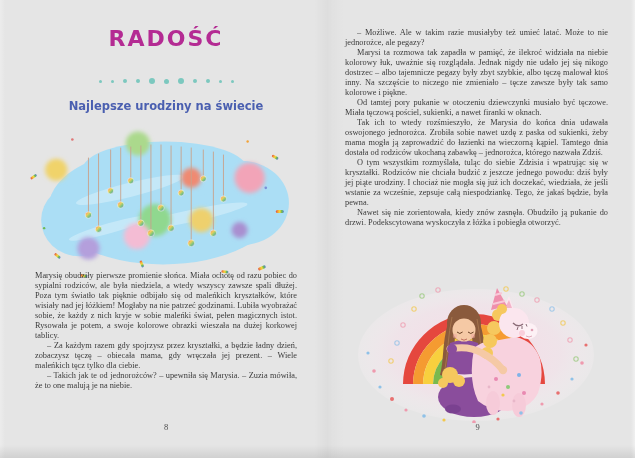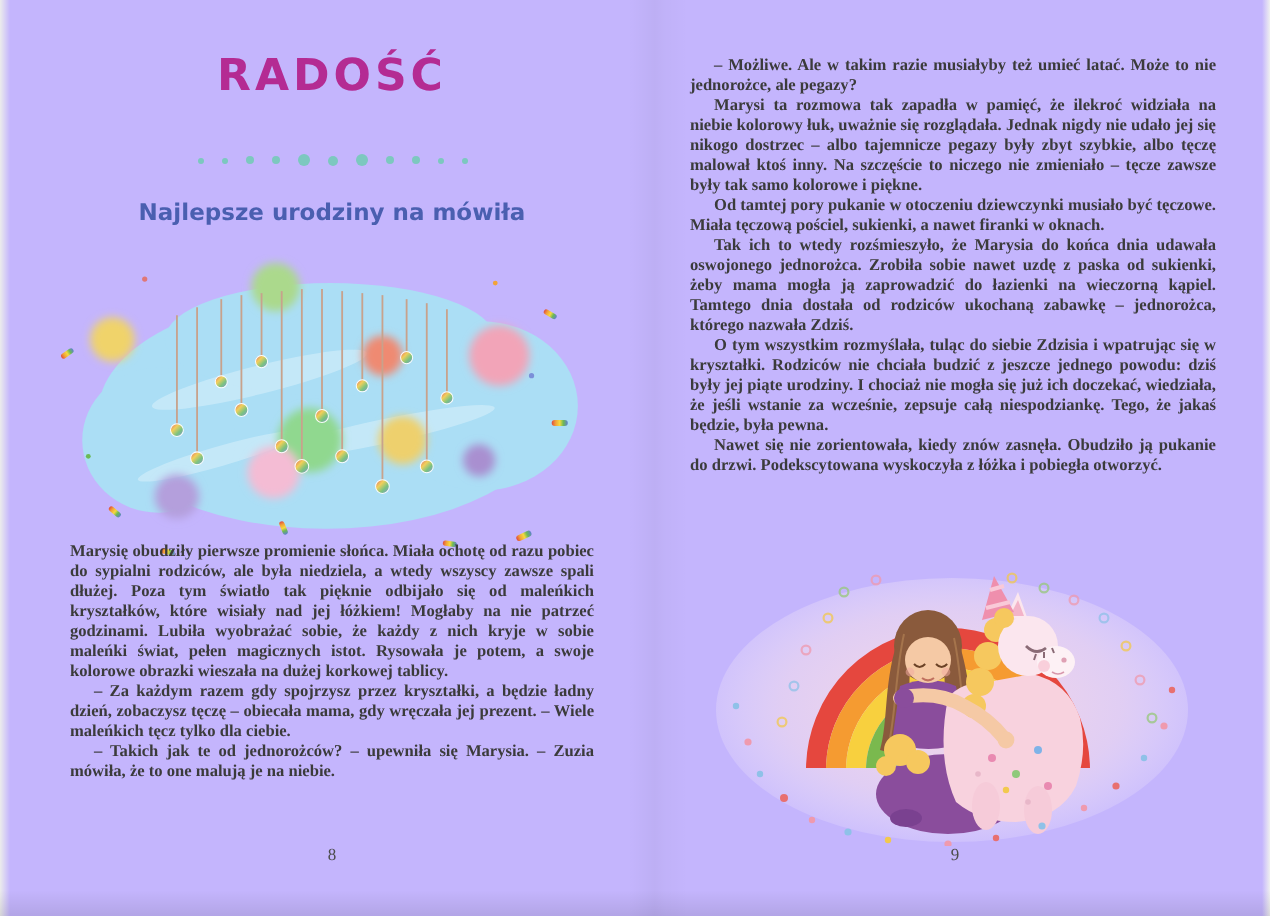--- a/index.html
+++ b/index.html
@@ -1,16 +1,16 @@
 <!DOCTYPE html>
 <html><head>
 <meta charset="utf-8">
 <style>
   html,body{margin:0;padding:0;background:#fff;}
-  .canvas{position:relative;width:635px;height:458px;background:#c4b5fd;overflow:hidden;
+  .canvas{position:relative;width:635px;height:458px;background:#e5e5e5;overflow:hidden;
           font-family:"Liberation Serif",serif;}
   
   .edge-left{position:absolute;left:0;top:0;bottom:0;width:5px;
              background:linear-gradient(90deg,#ececec,rgba(255,255,255,0));}
   .edge-right{position:absolute;right:0;top:0;bottom:0;width:4px;
              background:linear-gradient(270deg,#f0f0f0,rgba(255,255,255,0));}
   .edge-bottom{position:absolute;left:0;right:0;bottom:0;height:13px;
              background:linear-gradient(180deg,rgba(0,0,0,0),rgba(0,0,0,0.09));}
   .gutter{position:absolute;left:314px;top:0;bottom:0;width:30px;
              background:linear-gradient(90deg,rgba(0,0,0,0),rgba(0,0,0,0.035) 45%,rgba(0,0,0,0.02) 60%,rgba(0,0,0,0));}
@@ -20,40 +20,40 @@
              letter-spacing:2px;color:#b42b93;}
   .dots{position:absolute;left:35px;top:76px;width:262px;text-align:center;line-height:8px;}
   .dots span{display:inline-block;background:#7cc8bf;border-radius:50%;margin:0 4.5px;vertical-align:middle;}
   .dots .d1{width:3px;height:3px}.dots .d2{width:3px;height:3px}.dots .d3{width:4px;height:4px}
   .dots .d4{width:4px;height:4px}.dots .d5{width:6px;height:6px}.dots .d6{width:5px;height:5px}
   .dots .d7{width:6px;height:6px}.dots .d8{width:4px;height:4px}.dots .d9{width:4px;height:4px}
   .dots .d10{width:3px;height:3px}.dots .d11{width:3px;height:3px}
   .story-title{position:absolute;left:35px;top:99px;width:262px;margin:0;text-align:center;
              font-family:"DejaVu Sans",sans-serif;font-weight:600;font-size:11.5px;color:#4a5fb0;}
   .cloud-illus{position:absolute;left:24px;top:127px;width:274px;height:160px;}
-  .body-text p{margin:0;font-size:8.3px;line-height:10px;color:#3b3b3b;text-align:justify;text-indent:12px;font-weight:bold;}
+  .body-text p{margin:0;font-size:8.3px;line-height:10px;color:#3b3b3b;text-align:justify;text-indent:12px;}
   .body-text p.flush{text-indent:0;}
   .left-text{position:absolute;left:35px;top:271px;width:262px;}
   .right-text{position:absolute;left:345px;top:28px;width:263px;}
   .pagenum{position:absolute;width:262px;text-align:center;font-size:8.5px;color:#4c4c4c;}
   .pagenum.pl{left:35px;top:422px;}
   .pagenum.pr{left:346px;top:422px;width:263px;}
   .unicorn-illus{position:absolute;left:356px;top:283px;width:240px;height:140px;}
 </style>
 </head>
 <body>
 
 <div class="canvas">
 
   <div>
     <h1 class="chapter-title">RADOŚĆ</h1>
 
     <div class="dots"><span class="d1"></span><span class="d2"></span><span class="d3"></span><span class="d4"></span><span class="d5"></span><span class="d6"></span><span class="d7"></span><span class="d8"></span><span class="d9"></span><span class="d10"></span><span class="d11"></span></div>
 
-    <h2 class="story-title">Najlepsze urodziny na mówiła</h2>
+    <h2 class="story-title">Najlepsze urodziny na świecie</h2>
 
     <div class="cloud-illus">
       <svg width="274" height="160" viewBox="0 0 272 158">
         <defs>
           <filter id="soft" x="-60%" y="-60%" width="220%" height="220%">
               <feGaussianBlur stdDeviation="2"></feGaussianBlur>
             </filter>
           <linearGradient id="rb" x1="0" y1="0" x2="1" y2="0">
             <stop offset="0" stop-color="#e0493f"></stop>
               <stop offset=".25" stop-color="#f2a338"></stop>

